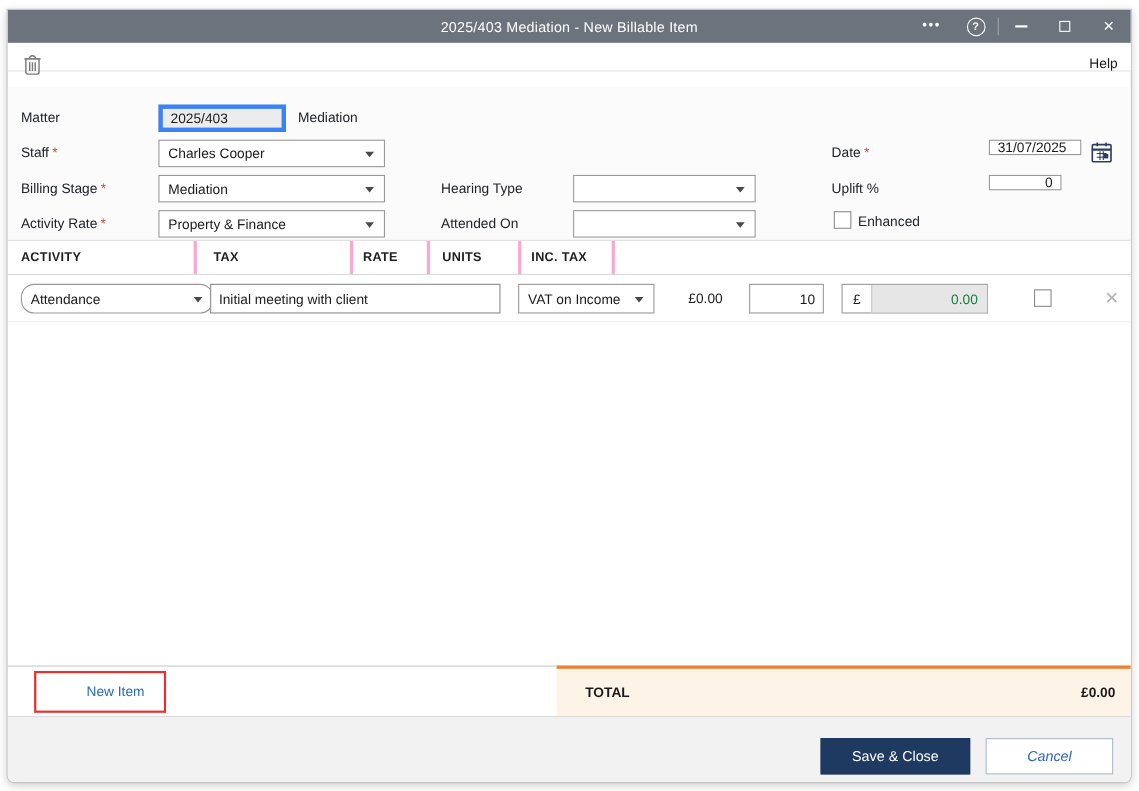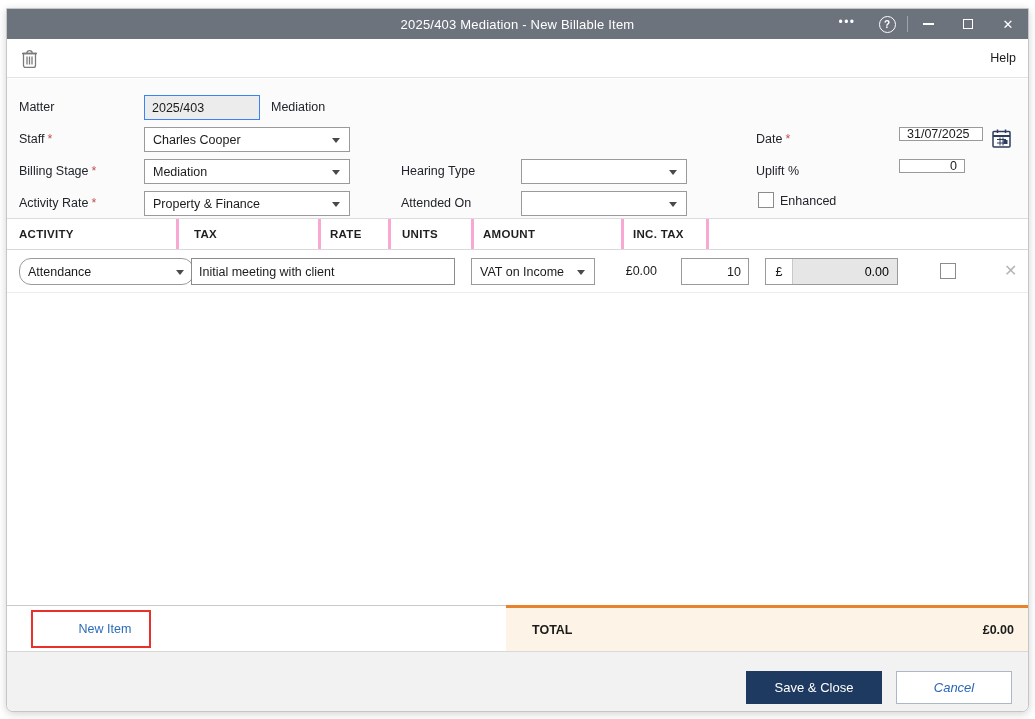--- a/index.html
+++ b/index.html
@@ -19,31 +19,31 @@
   .tb-btn { width:40px; height:30px; display:flex; align-items:center; justify-content:center;
     font-size:13px; cursor:default; }
   .dots { letter-spacing:1.5px; font-size:12px; padding-bottom:4px; }
   .helpcircle { width:17px; height:17px; border:1.4px solid #ffffff; border-radius:50%;
     display:flex; align-items:center; justify-content:center; font-size:10px; font-weight:bold; }
   .tb-sep { width:1px; height:16px; background:rgba(255,255,255,.35); }
   .min-glyph { width:11px; height:1.5px; background:#fff; display:block; }
   .max-glyph { width:10px; height:10px; border:1.3px solid #fff; display:block; }
 
   
-  .toolbar { position:absolute; left:0; top:30px; right:0; height:39px; background:#ffffff;
+  .toolbar { position:absolute; left:0; top:30px; right:0; height:26px; background:#ffffff;
     border-bottom:1px solid #e3e3e3; }
   .trash { position:absolute; left:14px; top:10px; }
   .help-link { position:absolute; right:12px; top:12px; font-size:12.5px; color:#1b1b1b; }
 
   
   .form-area { position:absolute; left:0; top:70px; right:0; height:140px; background:#fbfbfb;
     border-bottom:1px solid #dcdcdc; }
   .lbl { position:absolute; font-size:12.5px; color:#21242b; }
   .req { color:#c0504d; margin-left:3px; }
-  .ro-input { position:absolute; height:25px; border:1px solid #3b82f6; background:#ececec;
+  .ro-input { position:absolute; height:25px; border:4px solid #3b82f6; background:#ececec;
     font-size:12.5px; color:#1b1b1b; padding:0 7px; font-family:inherit; }
   .txt-input { position:absolute; height:14px; border:1px solid #9a9a9a; background:#ffffff;
     font-size:12.5px; color:#1b1b1b; padding:0 7px; font-family:inherit; }
   .ddl { position:absolute; height:25px; border:1px solid #9a9a9a; background:#ffffff;
     display:flex; align-items:center; padding:0 8px; font-size:12.5px; color:#1b1b1b; cursor:default; }
   .ddl .caret { position:absolute; right:9px; top:10px; width:0; height:0;
     border-left:4.5px solid transparent; border-right:4.5px solid transparent;
     border-top:5px solid #4a4a4a; }
   .chk { width:16px; height:16px; border:1px solid #8c8c8c; background:#ffffff; display:inline-block; }
   .right { text-align:right; }
@@ -56,21 +56,21 @@
   .gh-cell:last-child { border-right:none; }
   .grid-row { position:absolute; left:0; top:241px; right:0; height:43px; background:#ffffff;
     border-bottom:1px solid #ededed; }
   .grid-body { position:absolute; left:0; top:284px; right:0; bottom:108px; background:#ffffff; }
   .rate-text { position:absolute; font-size:12.5px; color:#1b1b1b; }
   .amount-wrap { position:absolute; height:27px; border:1px solid #9a9a9a; background:#ffffff;
     display:flex; align-items:stretch; }
   .amount-cur { width:26px; display:flex; align-items:center; justify-content:center;
     font-size:12.5px; color:#1b1b1b; }
   .amount-val { flex:1; background:#e6e6e6; border-left:1px solid #c9c9c9; display:flex;
-    align-items:center; justify-content:flex-end; padding-right:8px; font-size:12.5px; color:#000000; }
+    align-items:center; justify-content:flex-end; padding-right:8px; font-size:12.5px; color:#15803d; }
   .row-del { position:absolute; font-size:16px; color:#b5b5b5; cursor:default; }
 
   
   .foot-row { position:absolute; left:0; right:0; top:596px; height:46px; }
   .foot-left { position:absolute; left:0; top:0; width:499px; height:46px; background:#ffffff;
     border-top:1px solid #c9c9c9; }
   .new-item-box { position:absolute; left:24px; top:4px; width:120px; height:38px;
     border:2px solid #e8312d; display:flex; align-items:center; justify-content:center;padding-left:28px; }
   .new-item { font-size:12.5px; color:#2b6cb8; cursor:pointer; }
   .foot-total { position:absolute; left:499px; right:0; top:0; height:46px; background:#fdf4e7;
@@ -179,21 +179,20 @@
     </div>
     <span class="chk" style="position:absolute; left:751px; top:113px;"></span>
     <span class="lbl" style="left:773px; top:115px;">Enhanced</span>
   </div>
 
   <div class="grid-header">
     <div class="gh-cell" style="width:172px;">ACTIVITY</div>
     <div class="gh-cell" style="width:142px; padding-left:15px;">TAX</div>
     <div class="gh-cell" style="width:70px; padding-left:9px;">RATE</div>
     <div class="gh-cell" style="width:83px; padding-left:11px;">UNITS</div>
-    <div class="gh-cell" style="width:150px; padding-left:9px;">AMOUNT</div>
     <div class="gh-cell" style="width:85px; padding-left:9px;">INC. TAX</div>
     <div class="gh-cell" style="flex:1;"></div>
   </div>
 
   <div class="grid-row">
     <div class="ddl" style="left:12px; top:8px; width:175px; height:27px;border-radius:12px;">
       <span>Attendance</span>
       <span class="caret" style="top:11px;"></span>
     </div>
     <input class="txt-input" style="left: 184px; top: 8px; width: 264px; height: 27px; border-color: rgb(140, 140, 140);" value="Initial meeting with client">

